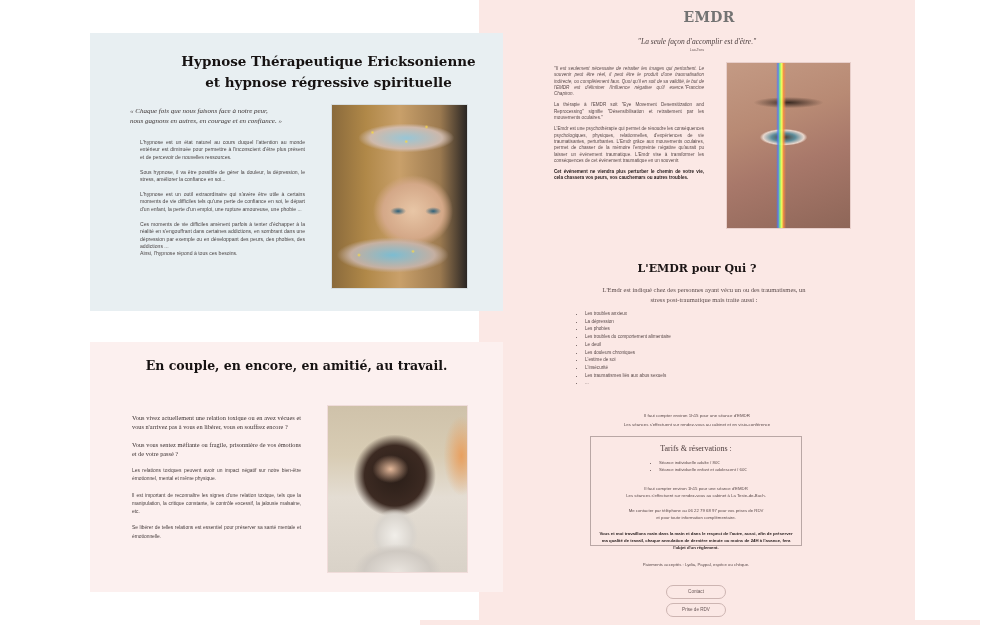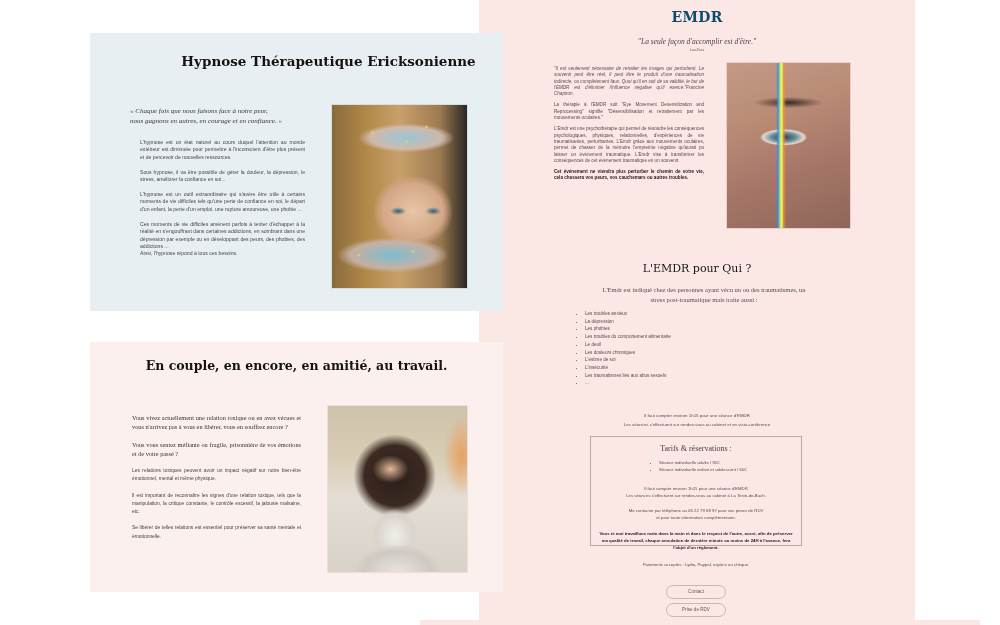--- a/index.html
+++ b/index.html
@@ -3,34 +3,34 @@
 <meta charset="utf-8">
 <style>
   html,body{margin:0;padding:0;}
   body{width:1000px;height:625px;position:relative;overflow:hidden;background:#ffffff;font-family:"Liberation Sans",sans-serif;color:#4a4040;}
   .serif{font-family:"DejaVu Serif","Liberation Serif",serif;}
   .lserif{font-family:"Liberation Serif",serif;}
 
   
   #emdr{position:absolute;left:479px;top:0;width:436px;height:625px;background:#fbe8e5;}
   #emdr-bottomstrip{position:absolute;left:420px;top:620px;width:560px;height:5px;background:#fbe8e5;}
-  .emdr-title{position:absolute;left:0;width:436px;top:9px;text-align:center;font-weight:bold;font-size:14px;color:#0c4a6e;letter-spacing:.3px;}
+  .emdr-title{position:absolute;left:0;width:436px;top:9px;text-align:center;font-weight:bold;font-size:14px;color:#737373;letter-spacing:.3px;padding-left:12px;}
   .emdr-quote{position:absolute;left:0;width:436px;top:37px;text-align:center;font-style:italic;font-size:7.5px;color:#4a3d3d;}
   .emdr-author{position:absolute;left:0;width:436px;top:48px;text-align:center;font-size:3.5px;color:#6a5a5a;}
   .emdr-text{position:absolute;left:75px;top:66px;width:150px;font-size:4.6px;line-height:6.3px;text-align:justify;color:#5a4a4a;}
   .emdr-text p{margin:0 0 5px 0;}
   .emdr-text .it{font-style:italic;}
   .emdr-text .bold{font-weight:bold;color:#2a2020;}
   .emdr-photo{position:absolute;left:247px;top:62px;width:123px;height:165px;border:1px solid #e8cfcb;overflow:hidden;
     background:
       linear-gradient(90deg, transparent 40%, rgba(80,120,255,.9) 41.5%, rgba(120,255,120,.9) 43%, rgba(255,255,90,.95) 44.5%, rgba(255,140,60,.8) 46%, transparent 48%),
       radial-gradient(ellipse 34px 12px at 46% 45%, #4a3a30 0%, #5d8c9a 35%, #e8d6cc 60%, transparent 70%),
       radial-gradient(ellipse 50px 8px at 50% 24%, #3a2a22 0%, transparent 70%),
       linear-gradient(160deg,#c49a84 0%,#b88a74 35%,#a8786a 60%,#8e6658 100%);}
-  .emdr-sub{position:absolute;left:0;width:436px;top:262px;text-align:center;font-weight:normal;font-size:11px;color:#1a1414;}
+  .emdr-sub{position:absolute;left:0;width:436px;top:262px;text-align:center;font-weight:bold;font-size:11px;color:#1a1414;}
   .emdr-intro{position:absolute;left:120px;top:285px;width:210px;text-align:center;font-size:6.5px;line-height:9.5px;color:#5a4a4a;}
   .emdr-list{position:absolute;left:96px;top:310px;margin:0;padding:0 0 0 10px;font-size:4.6px;line-height:7.7px;color:#5a4a4a;}
   .emdr-list li{margin:0;}
   .emdr-note{position:absolute;left:0;width:436px;top:411px;text-align:center;font-size:4.4px;line-height:9px;color:#5a4a4a;}
   .tarifs{position:absolute;left:111px;top:436px;width:212px;height:110px;border:1.5px solid #b9a7a5;box-sizing:border-box;}
   .tarifs-title{position:absolute;left:0;width:100%;top:7px;text-align:center;font-size:8px;color:#4a3a3a;}
   .tarifs-list{position:absolute;left:60px;top:22px;margin:0;padding:0 0 0 8px;font-size:4.3px;line-height:7px;color:#5a4a4a;}
   .tarifs-block{position:absolute;left:6px;width:198px;text-align:center;font-size:4.3px;line-height:7px;color:#5a4a4a;}
   .tarifs-block.bold{font-weight:bold;color:#2a2020;}
   .emdr-btn{position:absolute;left:187px;width:58px;height:12px;border:1.2px solid #cdb5b2;border-radius:7px;text-align:center;font-size:4.6px;line-height:12px;color:#6a5858;background:transparent;cursor:pointer;}
@@ -128,20 +128,21 @@
     <div class="tarifs-block" style="top:124px;">Paiements acceptés : Lydia, Paypal, espèce ou chèque.</div>
   </div>
 
   <div class="emdr-btn" style="top:585px;">Contact</div>
   <div class="emdr-btn" style="top:603px;">Prise de RDV</div>
 </section>
 
 <section id="hyp">
   <div class="hyp-title serif">
     <div>Hypnose Thérapeutique Ericksonienne</div>
+    <div>et hypnose régressive spirituelle</div>
   </div>
   <div class="hyp-quote lserif">
     <div>« Chaque fois que nous faisons face à notre peur,</div>
     <div>nous gagnons en autres, en courage et en confiance. »</div>
   </div>
   <div class="hyp-text">
     <p>L'hypnose est un état naturel au cours duquel l'attention au monde extérieur est diminuée pour permettre à l'inconscient d'être plus présent et de percevoir de nouvelles ressources.</p>
     <p>Sous hypnose, il va être possible de gérer la douleur, la dépression, le stress, améliorer la confiance en soi...</p>
     <p>L'hypnose est un outil extraordinaire qui s'avère être utile à certains moments de vie difficiles tels qu'une perte de confiance en soi, le départ d'un enfant, la perte d'un emploi, une rupture amoureuse, une phobie ...</p>
     <p style="margin-bottom:0">Ces moments de vie difficiles amènent parfois à tenter d'échapper à la réalité en s'engouffrant dans certaines addictions, en sombrant dans une dépression par exemple ou en développant des peurs, des phobies, des addictions ...</p>

